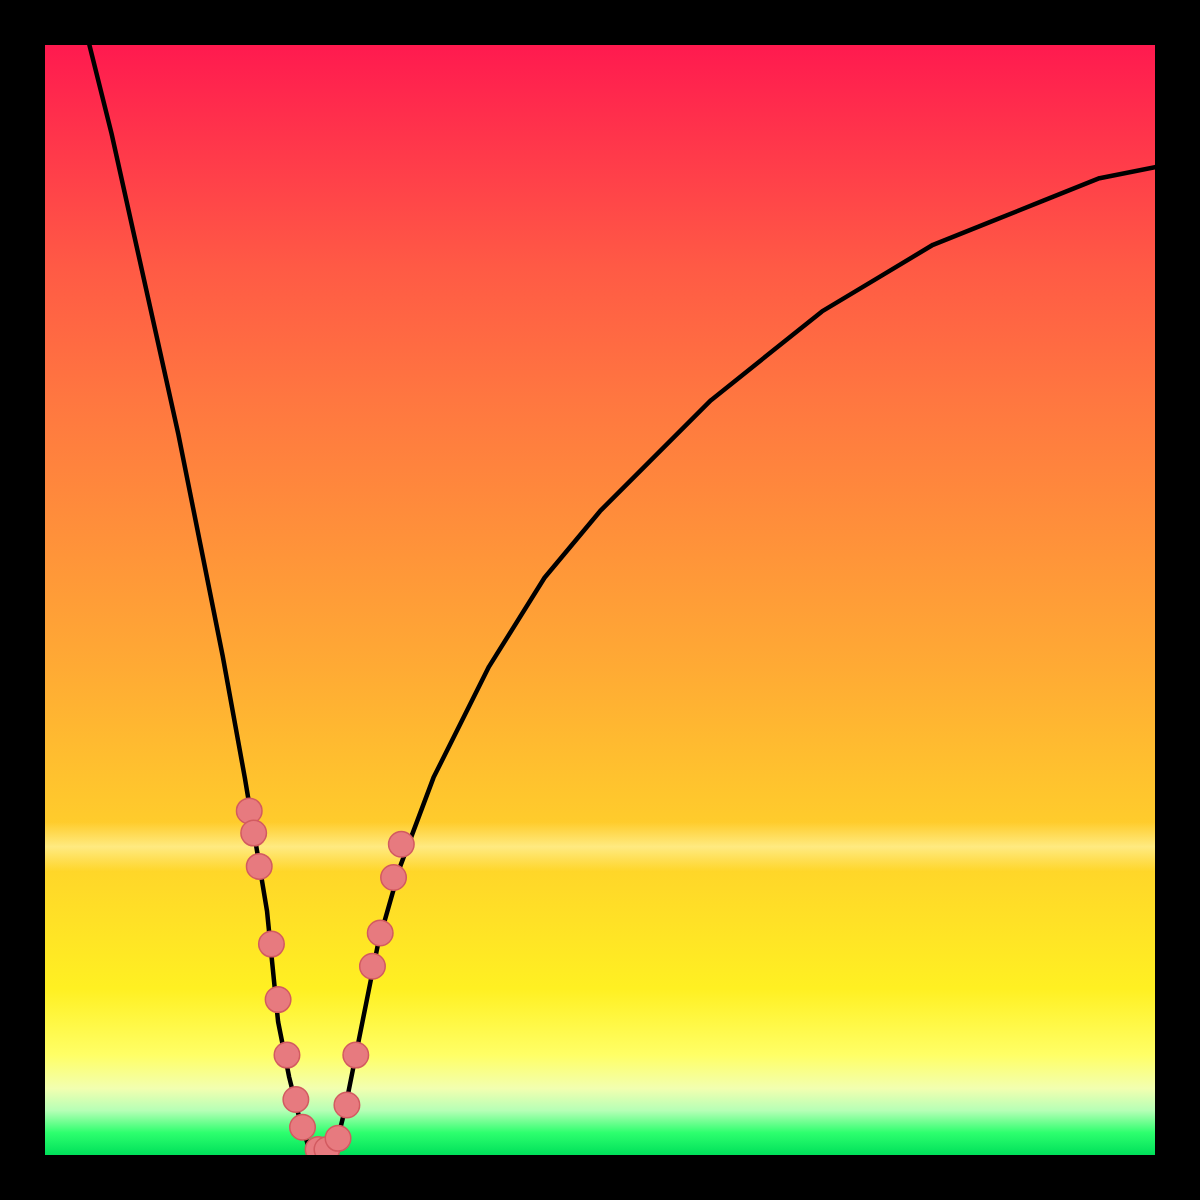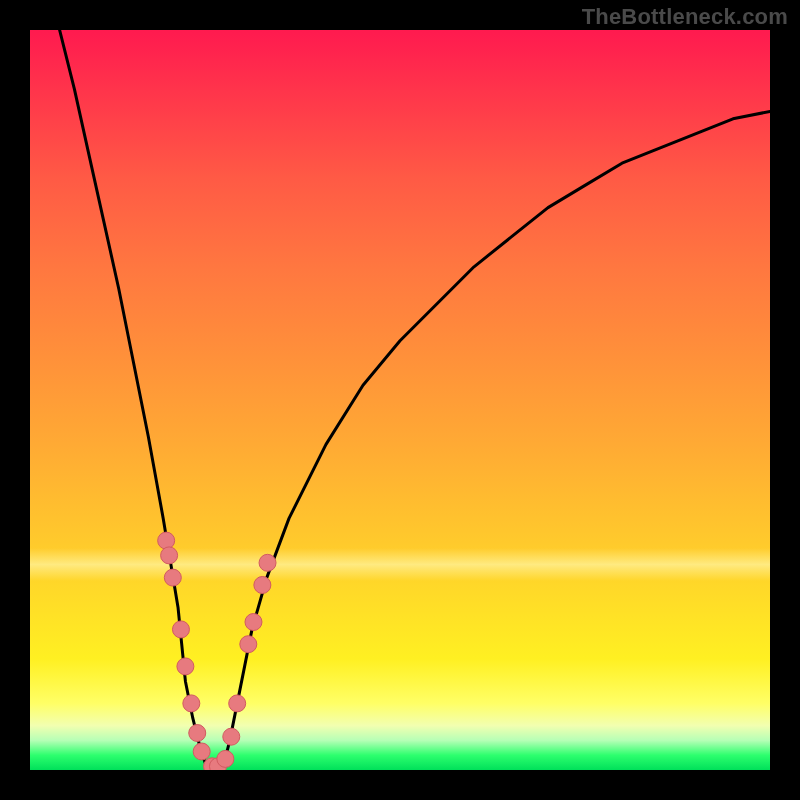--- a/index.html
+++ b/index.html
@@ -105,14 +105,13 @@
           <circle cx="195.36" cy="728.90" r="8.5" fill="#e77a7f" stroke="#d25a60" stroke-width="1"></circle>
           <circle cx="201.28" cy="706.70" r="8.5" fill="#e77a7f" stroke="#d25a60" stroke-width="1"></circle>
           <circle cx="207.20" cy="673.40" r="8.5" fill="#e77a7f" stroke="#d25a60" stroke-width="1"></circle>
           <circle cx="218.30" cy="614.20" r="8.5" fill="#e77a7f" stroke="#d25a60" stroke-width="1"></circle>
           <circle cx="223.48" cy="592.00" r="8.5" fill="#e77a7f" stroke="#d25a60" stroke-width="1"></circle>
           <circle cx="232.36" cy="555.00" r="8.5" fill="#e77a7f" stroke="#d25a60" stroke-width="1"></circle>
           <circle cx="237.54" cy="532.80" r="8.5" fill="#e77a7f" stroke="#d25a60" stroke-width="1"></circle>
         </g>
     </svg>
   </div>
-  <div class="watermark">TheBottleneck.com</div>
 </div>
 
 </body></html>

